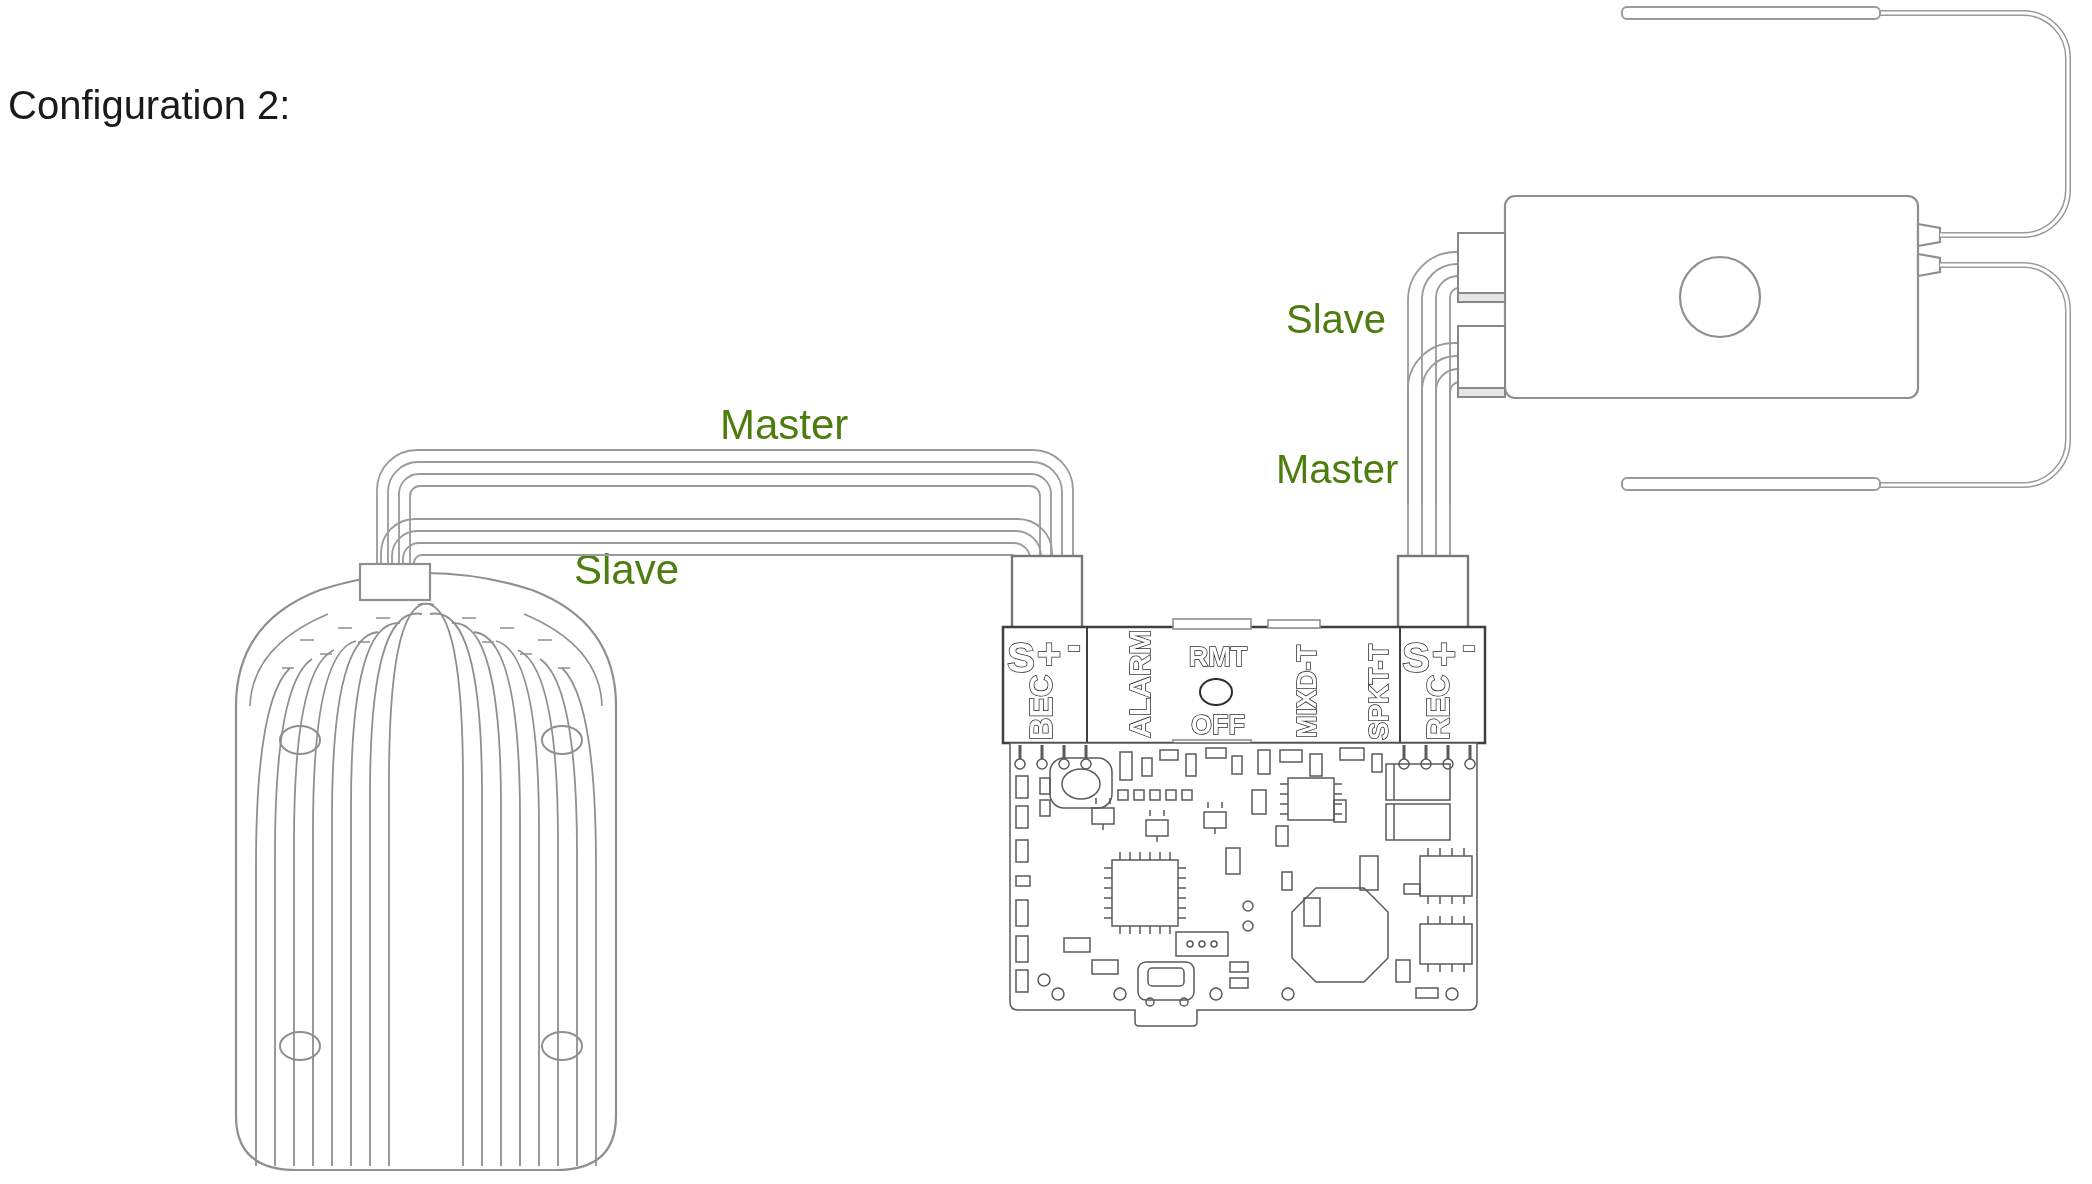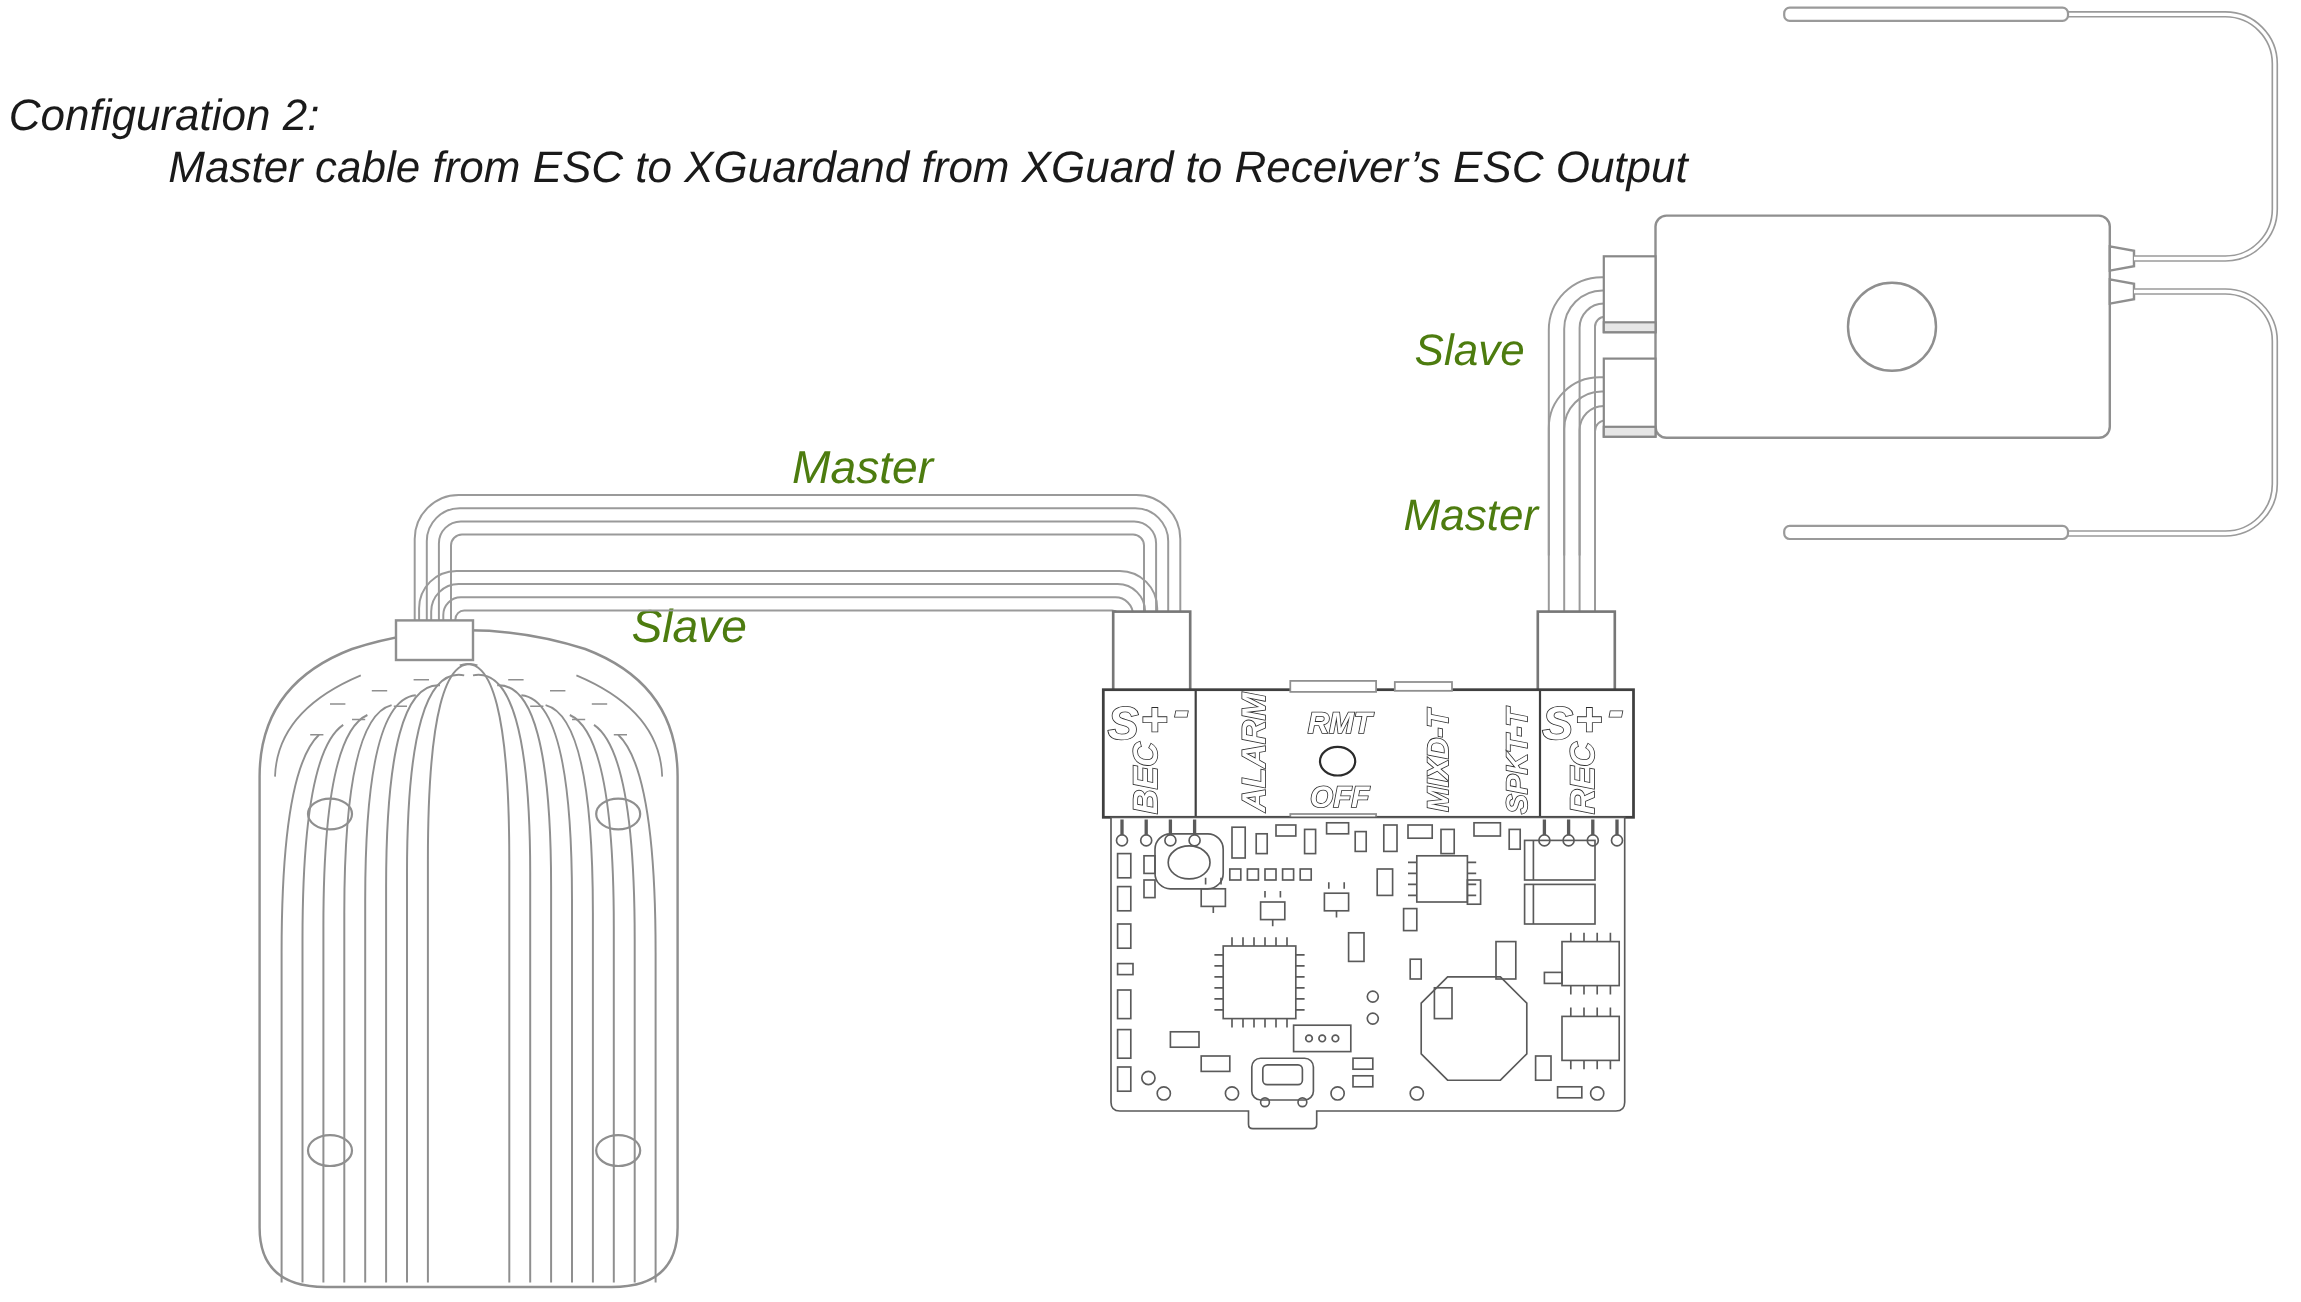--- a/index.html
+++ b/index.html
@@ -1,32 +1,31 @@
 <!DOCTYPE html>
 <html><head>
 <meta charset="utf-8">
 <style>
   html,body{margin:0;padding:0;background:#ffffff;}
   .stage{position:relative;width:2092px;height:1172px;background:#fff;overflow:hidden;
-         font-family:"Liberation Sans", sans-serif;color:#1a1a1a;font-style:italic;}
+         font-family:"Liberation Sans", sans-serif;color:#1a1a1a;}
   .txt{position:absolute;white-space:pre;line-height:1.08;color:#1a1a1a;}
   .hdr{font-size:40px;}
   .cable-lbl{position:absolute;white-space:pre;font-size:42px;color:#4d7c0f;line-height:1;}
   .cable-lbl.sm{font-size:40px;}
   svg{position:absolute;left:0;top:0;}
   svg text{font-family:"Liberation Sans", sans-serif;font-weight:bold;
            fill:#ffffff;stroke:#2b2b2b;stroke-width:1.5px;paint-order:stroke;}
 </style>
 </head>
 <body>
 
 <div class="stage">
 
   <div class="txt hdr" style="left:8px;top:84px;">Configuration 2:</div>
-  <div class="txt hdr" style="left:153px;top:131px;">Master cable from ESC to XGuardand from XGuard to Receiver’s ESC Output</div>
 
   <div class="cable-lbl" style="left:720px;top:404px;">Master</div>
   <div class="cable-lbl" style="left:574px;top:549px;">Slave</div>
   <div class="cable-lbl sm" style="left:1286px;top:299px;">Slave</div>
   <div class="cable-lbl sm" style="left:1276px;top:449px;">Master</div>
 
   <svg width="2092" height="1184" viewBox="0 0 2092 1184">
 
     <g stroke="#8f8f8f" fill="none" stroke-width="2.2">
       <path d="M236,1116 L236,706 Q236,622 320,590 Q426,556 532,590 Q616,622 616,706 L616,1116 Q616,1170 556,1170 L296,1170 Q236,1170 236,1116 Z" fill="#ffffff"></path>

